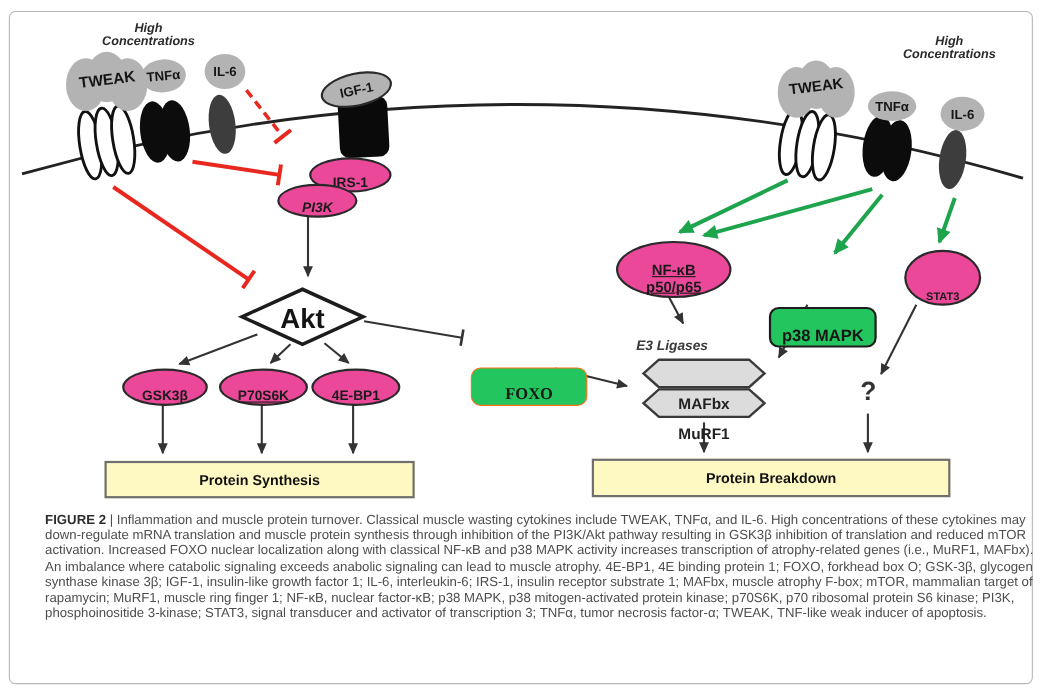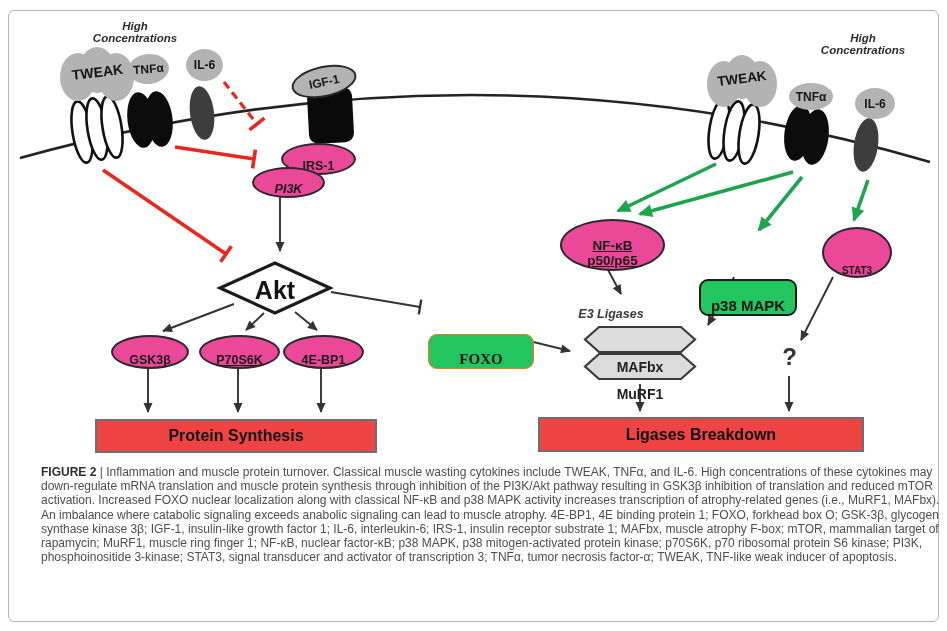--- a/index.html
+++ b/index.html
@@ -4,21 +4,21 @@
 <style>
   html,body{margin:0;padding:0;background:#fff;}
   body{width:947px;height:631px;position:relative;font-family:"Liberation Sans",sans-serif;overflow:hidden;}
   .abs{position:absolute;}
   .frame{left:8px;top:10px;width:929px;height:610px;border:1px solid #b7b7b7;border-radius:6px;}
   svg.layer{left:0;top:0;width:947px;height:631px;z-index:1;}
   .txt{z-index:3;color:#141414;text-align:center;line-height:1.05;}
   .ital{font-style:italic;font-weight:bold;color:#2b2b2b;font-size:11.5px;}
   .oval{z-index:3;border:2px solid #2a2a2a;border-radius:50%;background:#ec4899;display:flex;flex-direction:column;align-items:center;justify-content:flex-end;font-weight:bold;font-size:12.5px;color:#1a1a1a;}
   .gray-oval{z-index:4;background:#b3b3b3;border-radius:50%;display:flex;align-items:center;justify-content:center;font-weight:bold;font-size:12px;color:#161616;}
-  .bigbox{z-index:3;background:#ef4444;border:2px solid #6f6f6f;display:flex;align-items:center;justify-content:center;font-weight:bold;font-size:16px;color:#111;}
+  .bigbox{z-index:3;background:#fef9c3;border:2px solid #6f6f6f;display:flex;align-items:center;justify-content:center;font-weight:bold;font-size:13px;color:#111;}
   .rrect{z-index:3;background:#22c55e;border-radius:9px;display:flex;align-items:flex-end;justify-content:center;font-weight:bold;color:#161616;margin-top:40px;}
   .hexlbl{z-index:3;display:flex;align-items:center;justify-content:center;font-weight:600;font-size:14px;color:#222;}
   .caption{z-index:3;left:25px;top:465px;width:901px;font-size:12px;line-height:1.185;color:#4d4d4d;text-align:left;margin-left:16px;}
   .caption b{color:#2e2e2e;}
 </style>
 </head>
 <body>
 
 <div class="abs frame"></div>
 
@@ -158,21 +158,21 @@
 <div class="abs hexlbl" style="left:585px;top:340px;width:110px;height:19px;margin-top:44px;">
     <span>MuRF1</span>
   </div>
 <div class="abs hexlbl" style="left:585px;top:355px;width:110px;height:23px;align-items:center;">
     <span>MAFbx</span>
   </div>
 
 <div class="abs txt" style="left:777px;top:344px;width:25px;font-weight:bold;font-size:24px;color:#333;">?</div>
 
 <div class="abs bigbox" style="left:538px;top:417px;width:322px;height:31px;">
-    <span>Ligases Breakdown</span>
+    <span>Protein Breakdown</span>
   </div>
 
 <div class="abs oval" style="left:560px;top:219px;width:101px;height:48px;border-width:2.5px;font-size:13.5px;line-height:1.15;text-decoration:underline;">
   <div>NF-κB</div>
   <div>p50/p65</div>
 </div>
 <div class="abs rrect" style="left:699px;top:239px;width:94px;height:33px;border:2.5px solid #1c1c1c;font-size:15px;">
     <span>p38 MAPK</span>
   </div>
 <div class="abs oval" style="left:822px;top:227px;width:66px;height:47px;border-width:2.5px;font-size:10px;">

